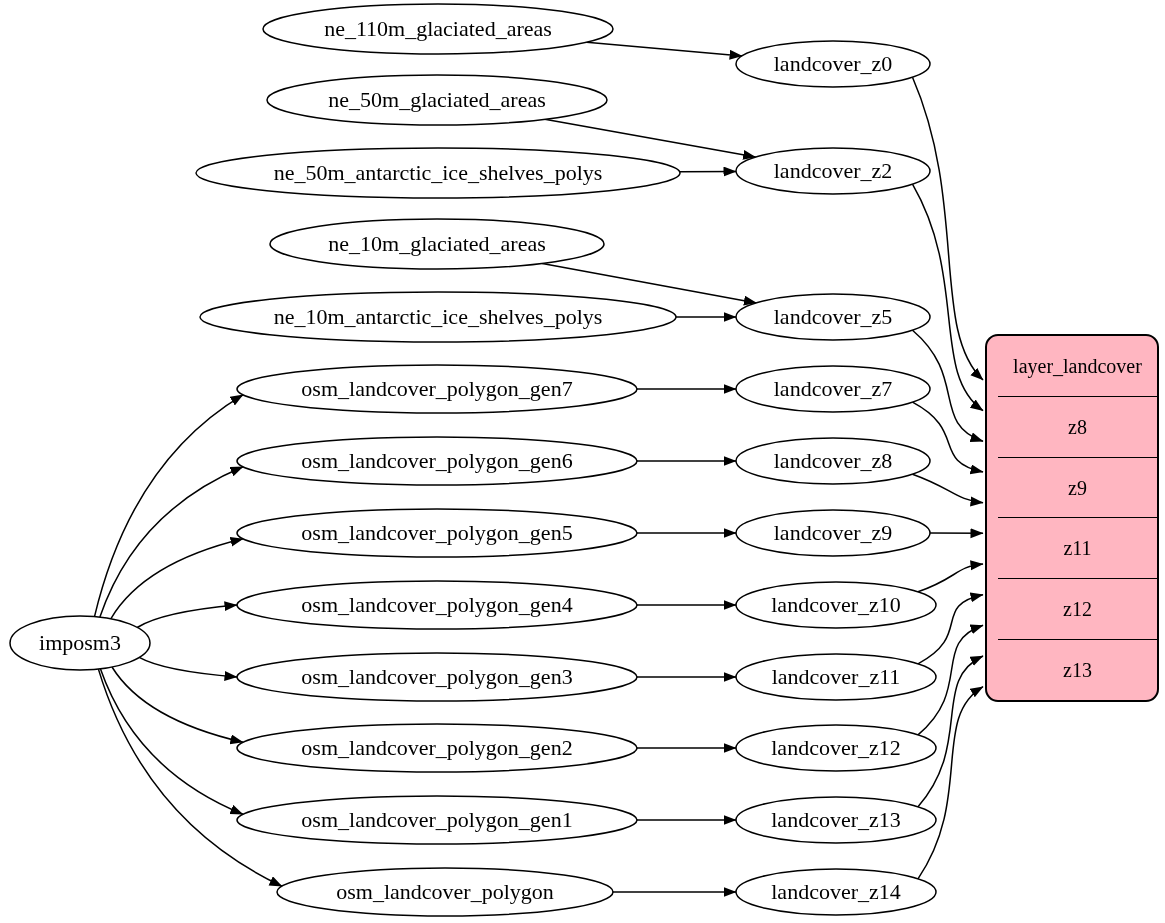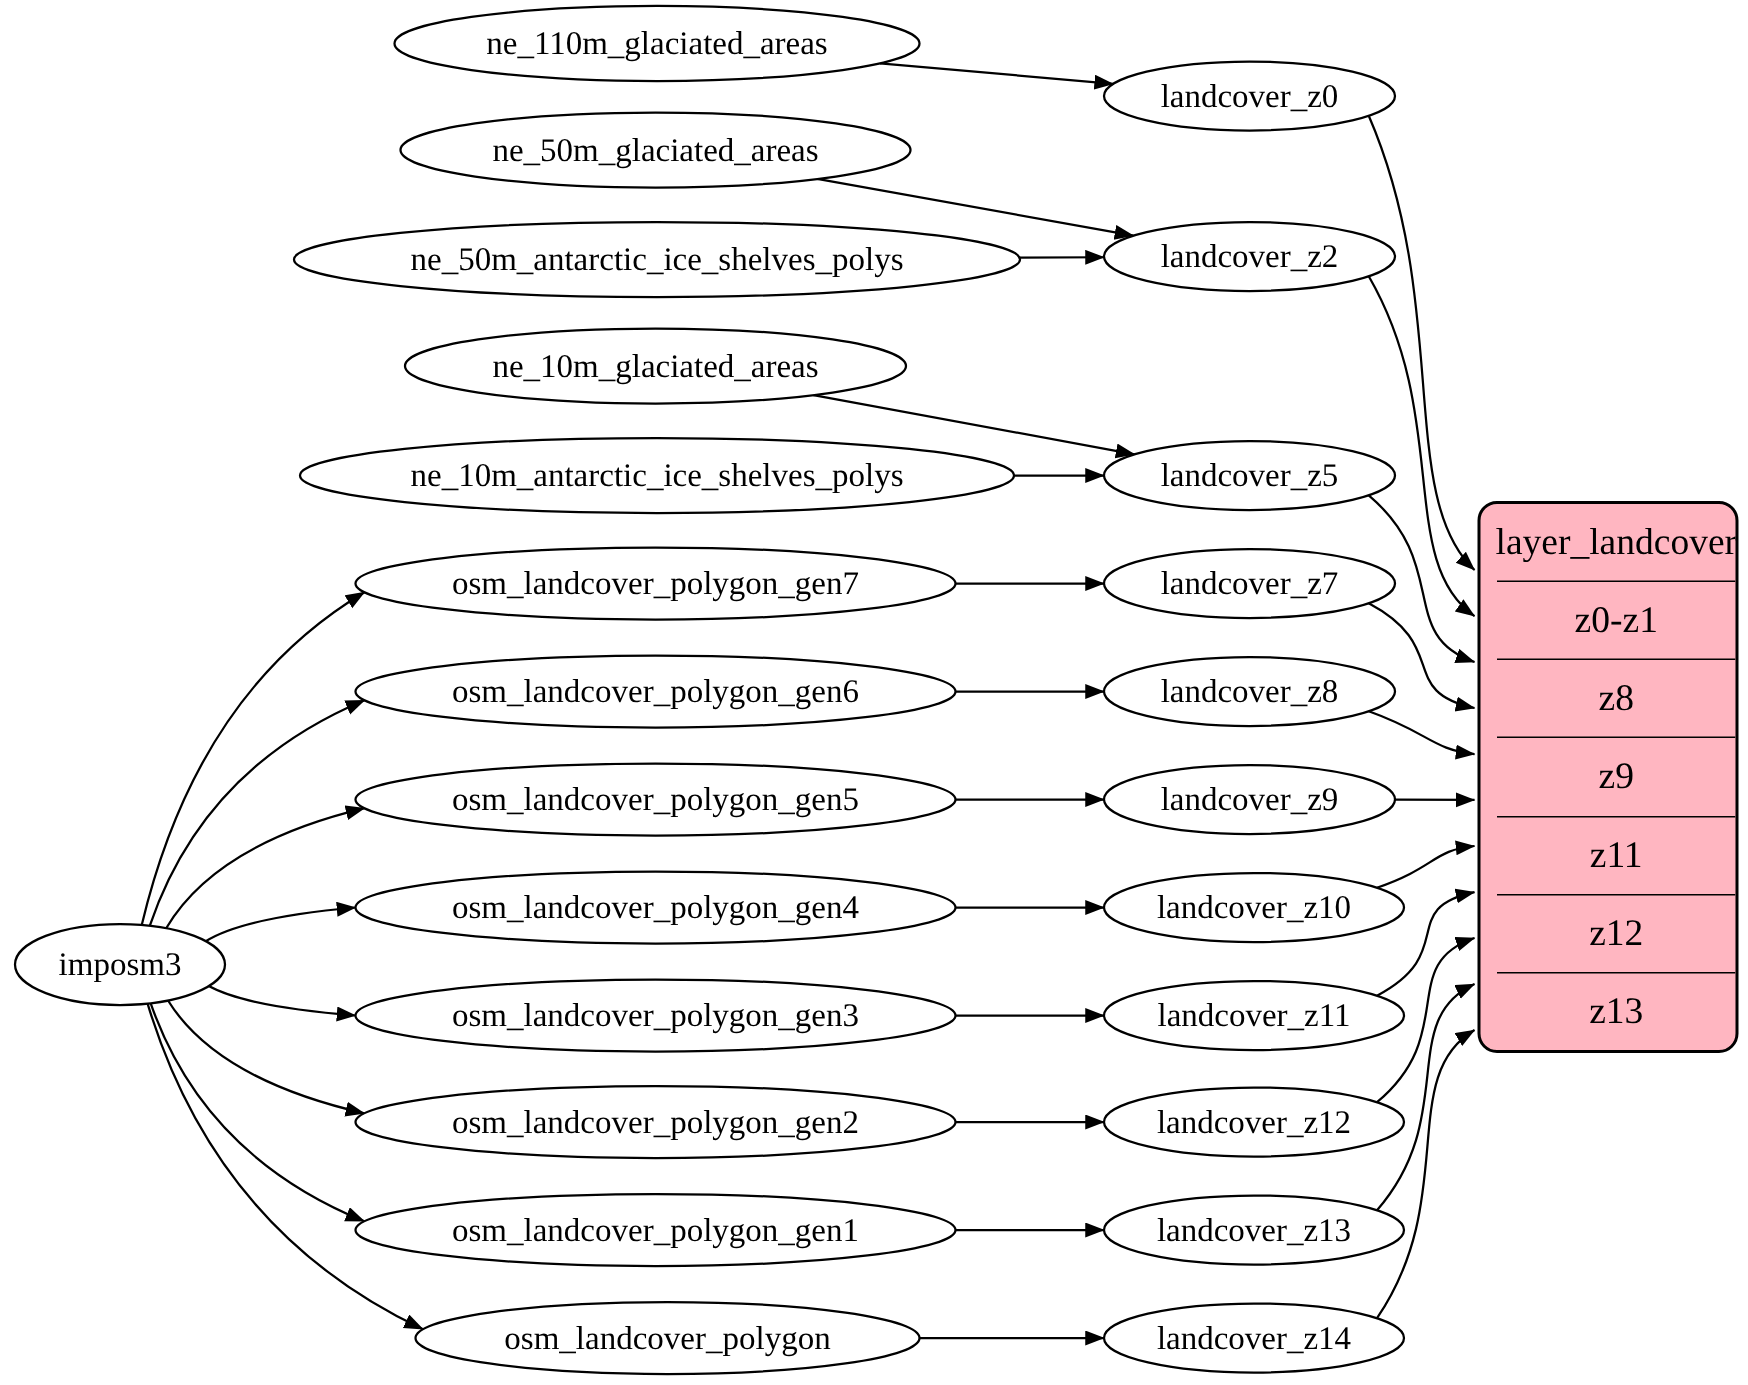--- a/index.html
+++ b/index.html
@@ -25,21 +25,21 @@
     border-radius:13px;
     display:flex;
     flex-direction:column;
     overflow:hidden;
   }
   .lc-cell{
     flex:1;
     display:flex;
     align-items:center;
     justify-content:center;
-    font-size:25px;
+    font-size:20px;
     color:#000000;
     border-top:1.5px solid #000000;
     line-height:1;
     margin-left:11px;
   }
   .lc-cell:first-child{border-top:none;}
 </style>
 </head>
 <body>
 
@@ -184,21 +184,20 @@
         </g>
         <g>
           <ellipse cx="836" cy="892" rx="100" ry="23" fill="#ffffff" stroke="#000000" stroke-width="1.5"></ellipse>
           <text x="836" y="899" text-anchor="middle">landcover_z14</text>
         </g>
       </g>
   </svg>
 
   <div class="lc-table" style="background: rgb(255, 182, 193); border-color: rgb(0, 0, 0);">
     <div class="lc-cell">layer_landcover</div>
-    <div class="lc-cell">z0-z1</div>
     <div class="lc-cell">z8</div>
     <div class="lc-cell">z9</div>
     <div class="lc-cell">z11</div>
     <div class="lc-cell">z12</div>
     <div class="lc-cell">z13</div>
   </div>
 
 </div>
 
 </body></html>

